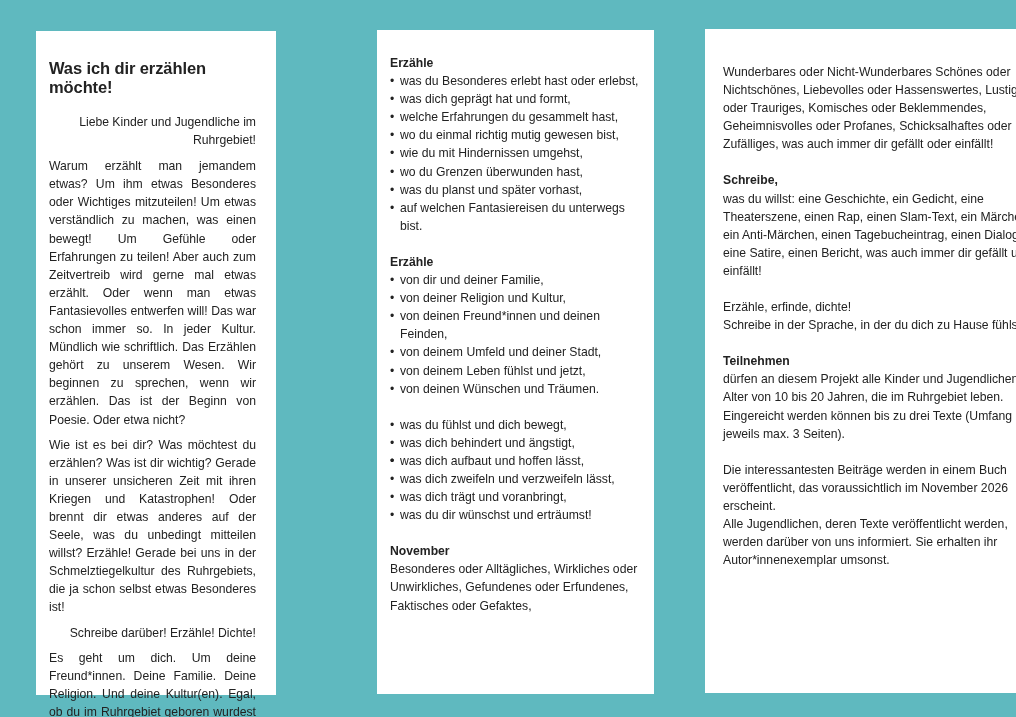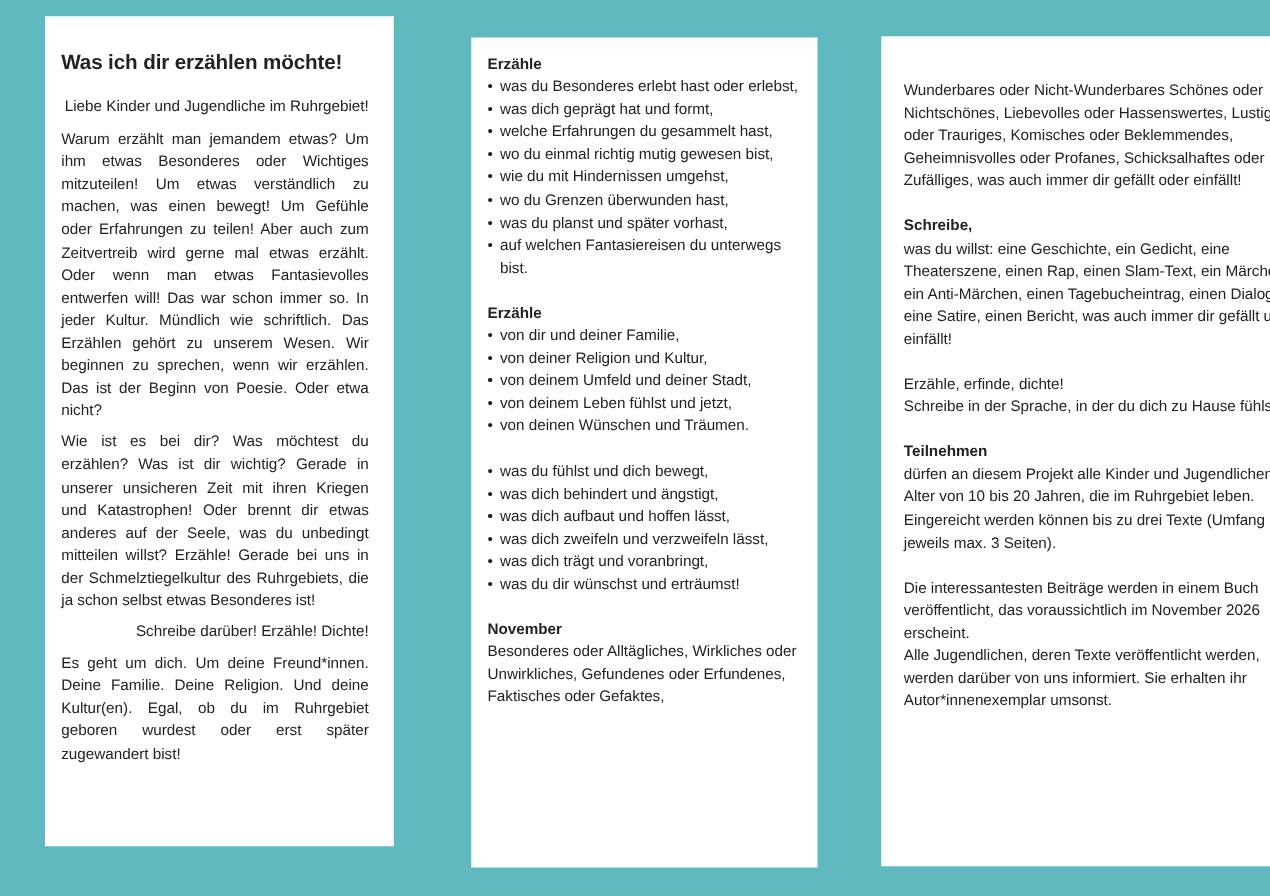--- a/index.html
+++ b/index.html
@@ -3,22 +3,22 @@
 <meta charset="utf-8">
 <style>
   html, body { margin:0; padding:0; }
   body {
     width:1016px; height:717px; background:#5fb9bf; position:relative; overflow:hidden;
     font-family:"Liberation Sans", sans-serif; color:#222;
   }
   .panel {
     position:absolute; background:#ffffff; box-sizing:border-box;
   }
-  #p1 { left:36px; top:13px; width:279px; height:664px; padding:28px 20px 0 13px; }
-  #p2 { left:377px; top:30px; width:277px; height:664px; padding:12px 12px 0 13px; }
+  #p1 { left:36px; top:31px; width:240px; height:664px; padding:28px 20px 0 13px; }
+  #p2 { left:377px; top:30px; width:277px; height:664px; padding:24px 12px 0 13px; }
   #p3 { left:705px; top:29px; width:344px; height:664px; padding:34px 12px 0 18px; }
 
   .title { font-weight:bold; font-size:16.5px; margin:0 0 16px 0; letter-spacing:-0.1px; }
   .para { font-size:12.2px; line-height:18.1px; margin:0 0 7px 0; text-align:justify; }
   .para.left { text-align:right; }
   .p1-greet { margin-bottom:8px; }
 
   .sec-head { font-weight:bold; font-size:12.2px; line-height:18.1px; margin:0; }
   .list { list-style:none; margin:0 0 18px 0; padding:0; }
   .list li { font-size:12.2px; line-height:18.1px; position:relative; padding-left:10px; }
@@ -48,21 +48,21 @@
     <li><span class="bullet">•</span><span>wie du mit Hindernissen umgehst,</span></li>
     <li><span class="bullet">•</span><span>wo du Grenzen überwunden hast,</span></li>
     <li><span class="bullet">•</span><span>was du planst und später vorhast,</span></li>
     <li><span class="bullet">•</span><span>auf welchen Fantasiereisen du unterwegs bist.</span></li>
   </ul>
 
   <p class="sec-head">Erzähle</p>
   <ul class="list">
     <li><span class="bullet">•</span><span>von dir und deiner Familie,</span></li>
     <li><span class="bullet">•</span><span>von deiner Religion und Kultur,</span></li>
-    <li><span class="bullet">•</span></li>
+    <li><span class="bullet">•</span><span>von deinen Freund*innen und deinen Feinden,</span></li>
     <li><span class="bullet">•</span><span>von deinem Umfeld und deiner Stadt,</span></li>
     <li><span class="bullet">•</span><span>von deinem Leben fühlst und jetzt,</span></li>
     <li><span class="bullet">•</span><span>von deinen Wünschen und Träumen.</span></li>
   </ul>
 
   <ul class="list">
     <li><span class="bullet">•</span><span>was du fühlst und dich bewegt,</span></li>
     <li><span class="bullet">•</span><span>was dich behindert und ängstigt,</span></li>
     <li><span class="bullet">•</span></li>
     <li><span class="bullet">•</span><span>was dich aufbaut und hoffen lässt,</span></li>

